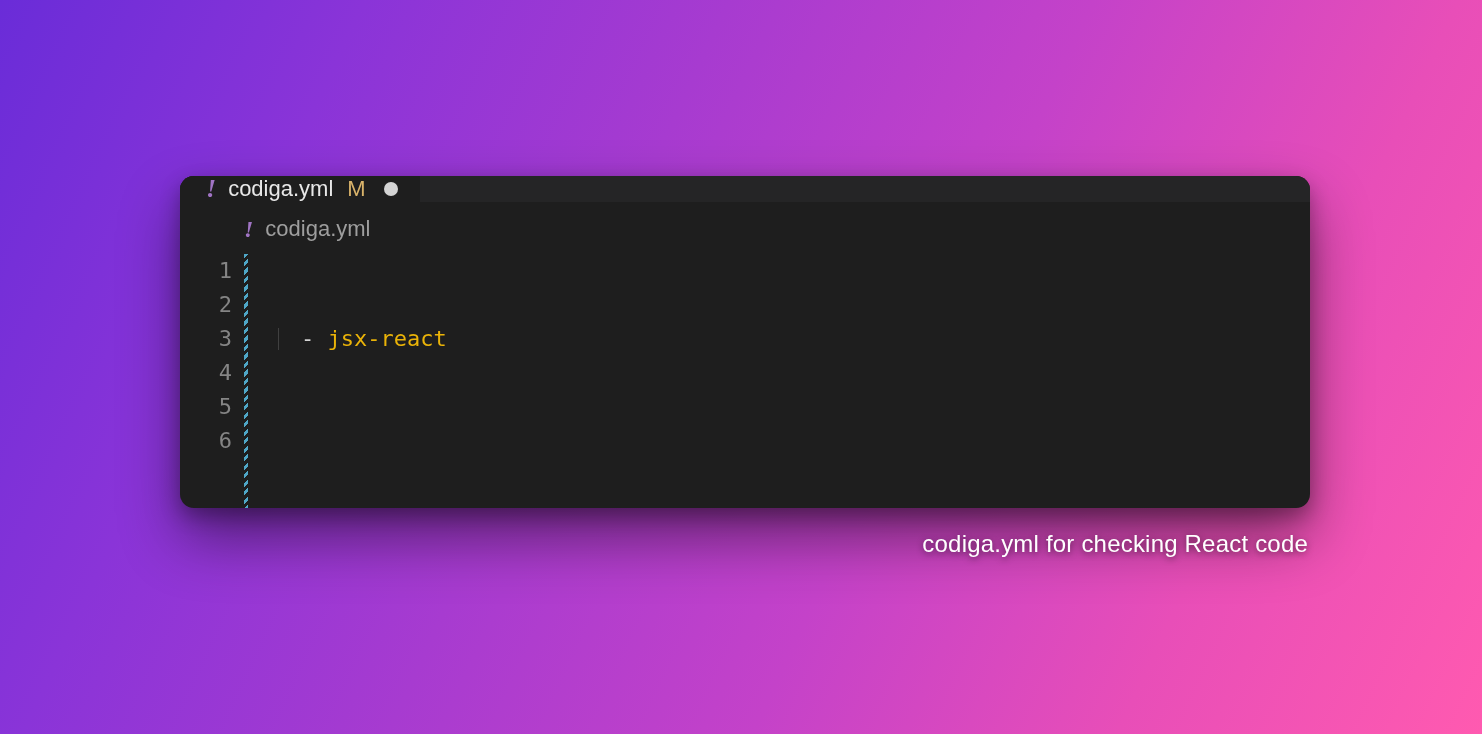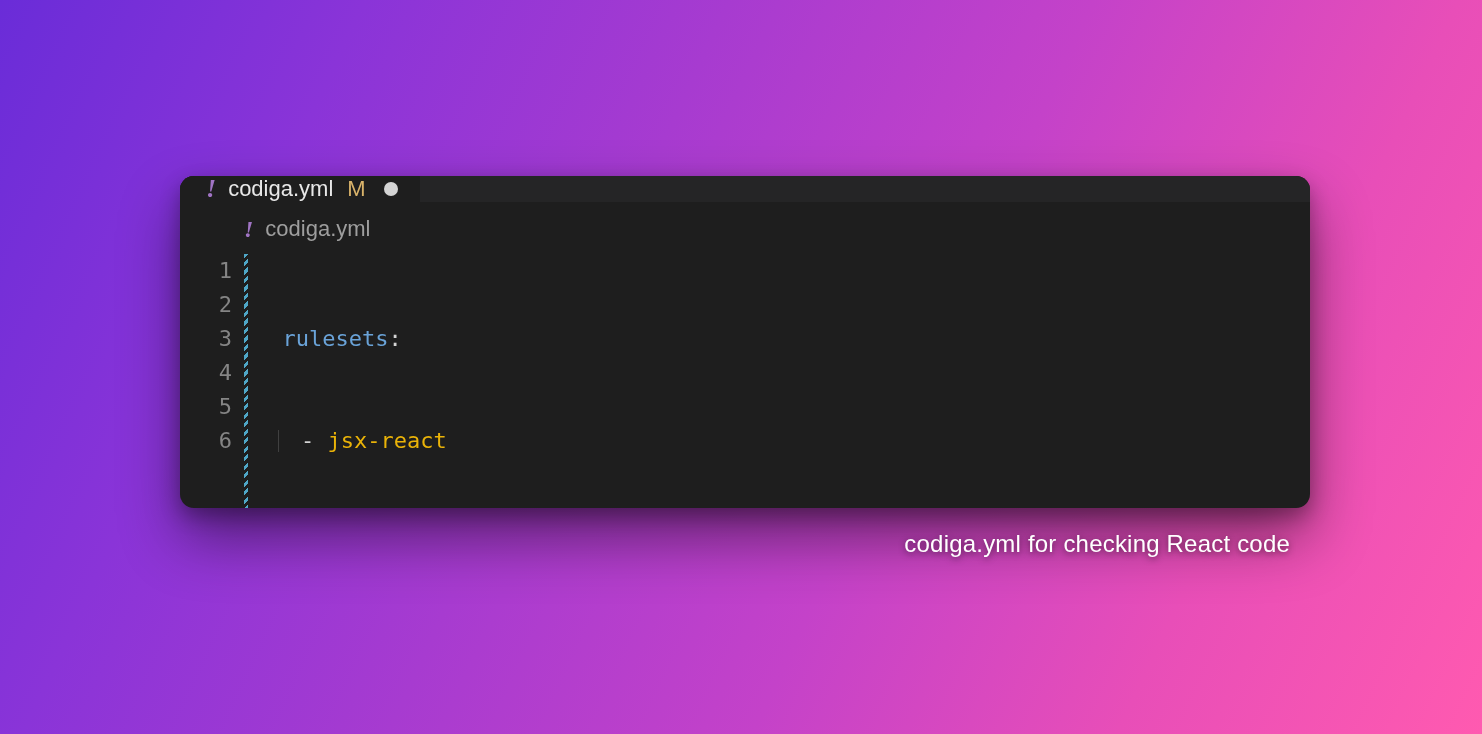--- a/index.html
+++ b/index.html
@@ -129,21 +129,21 @@
   }
 
   .tok-key { color: #6aa3d8; }
   .tok-punct { color: #d4d4d4; }
   .tok-dash { color: #d4d4d4; }
   .tok-str { color: #eab308; }
 
   .caption {
     position: absolute;
     top: 530px;
-    right: 192px;
+    right: 174px;
     color: #ffffff;
     font-size: 24px;
     text-shadow: 0 2px 6px rgba(0,0,0,0.5);
     font-weight: 400;
     letter-spacing: 0.2px;
   }
 </style>
 </head>
 <body>
 
@@ -167,21 +167,20 @@
     <div class="gutter">
       <div>1</div>
       <div>2</div>
       <div>3</div>
       <div>4</div>
       <div>5</div>
       <div>6</div>
     </div>
     <div class="ruler"></div>
     <div class="code">
-      <div class="line">&nbsp;&nbsp;<span class="tok-key">rulesets</span><span class="tok-punct">:</span></div>
       <div class="line"><span class="indent-guide"></span><span class="tok-dash">-</span>&nbsp;<span class="tok-str">jsx-react</span></div>
       
       
       
       
     </div>
   </div>
 
 </div>
 

